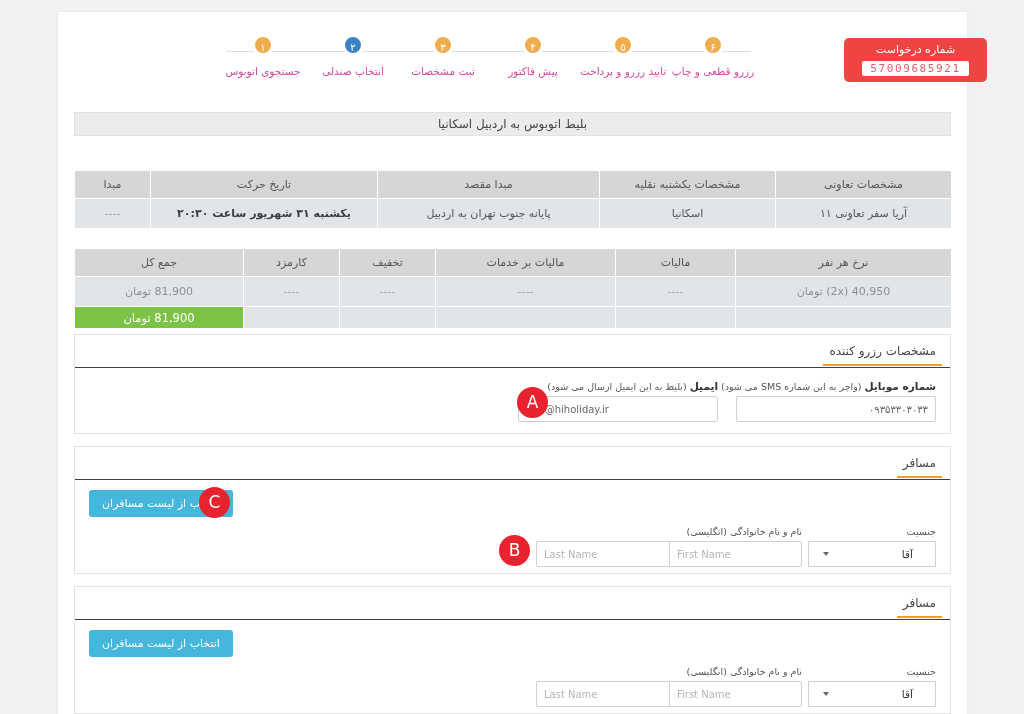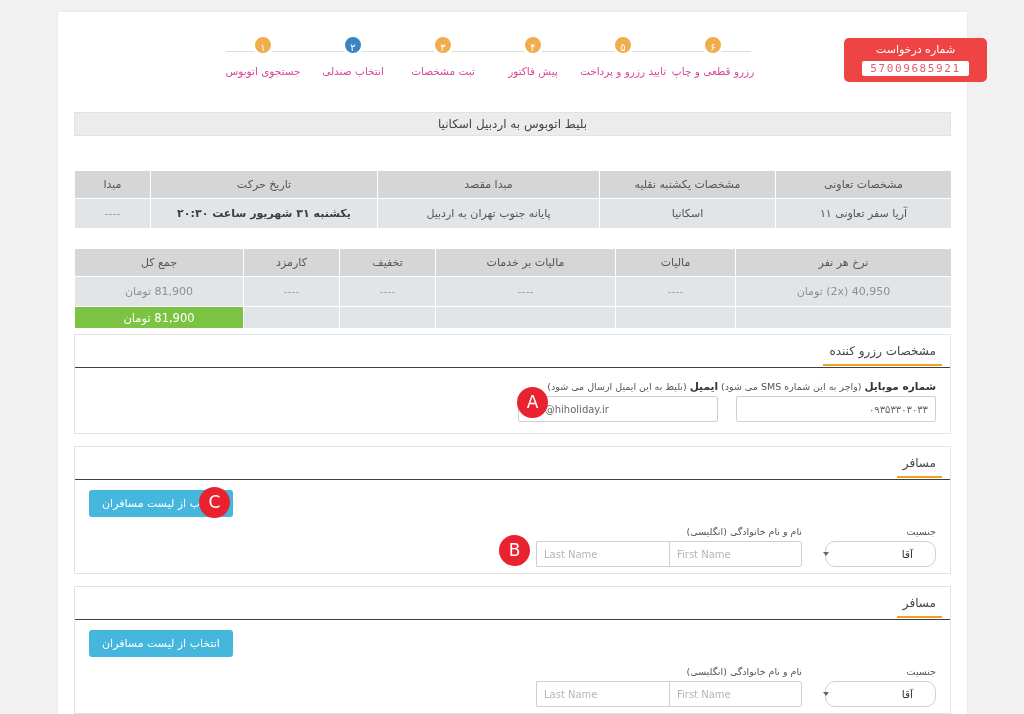--- a/index.html
+++ b/index.html
@@ -210,23 +210,23 @@
     font-family: "DejaVu Sans", "Liberation Sans", sans-serif;
   }
   .txt::placeholder { color: #b5b5b5; }
   .txt.ltr { direction: ltr; text-align: left; }
 
   .sel-wrap {
     position: relative;
     width: 120px; height: 26px;
   }
   .sel {
-    width: 111px; height: 26px;
+    width: 128px; height: 26px;
     border: 1px solid #d0d0d0;
-    border-radius: 10px;
+    border-radius: 0;
     background: #ffffff;
     font-size: 10.5px;
     color: #333333;
     padding: 0 22px 0 7px;
     text-align: right;
     line-height: 24px;
   }
   .caret {
     position: absolute;
     left: 7px; top: 11px;

